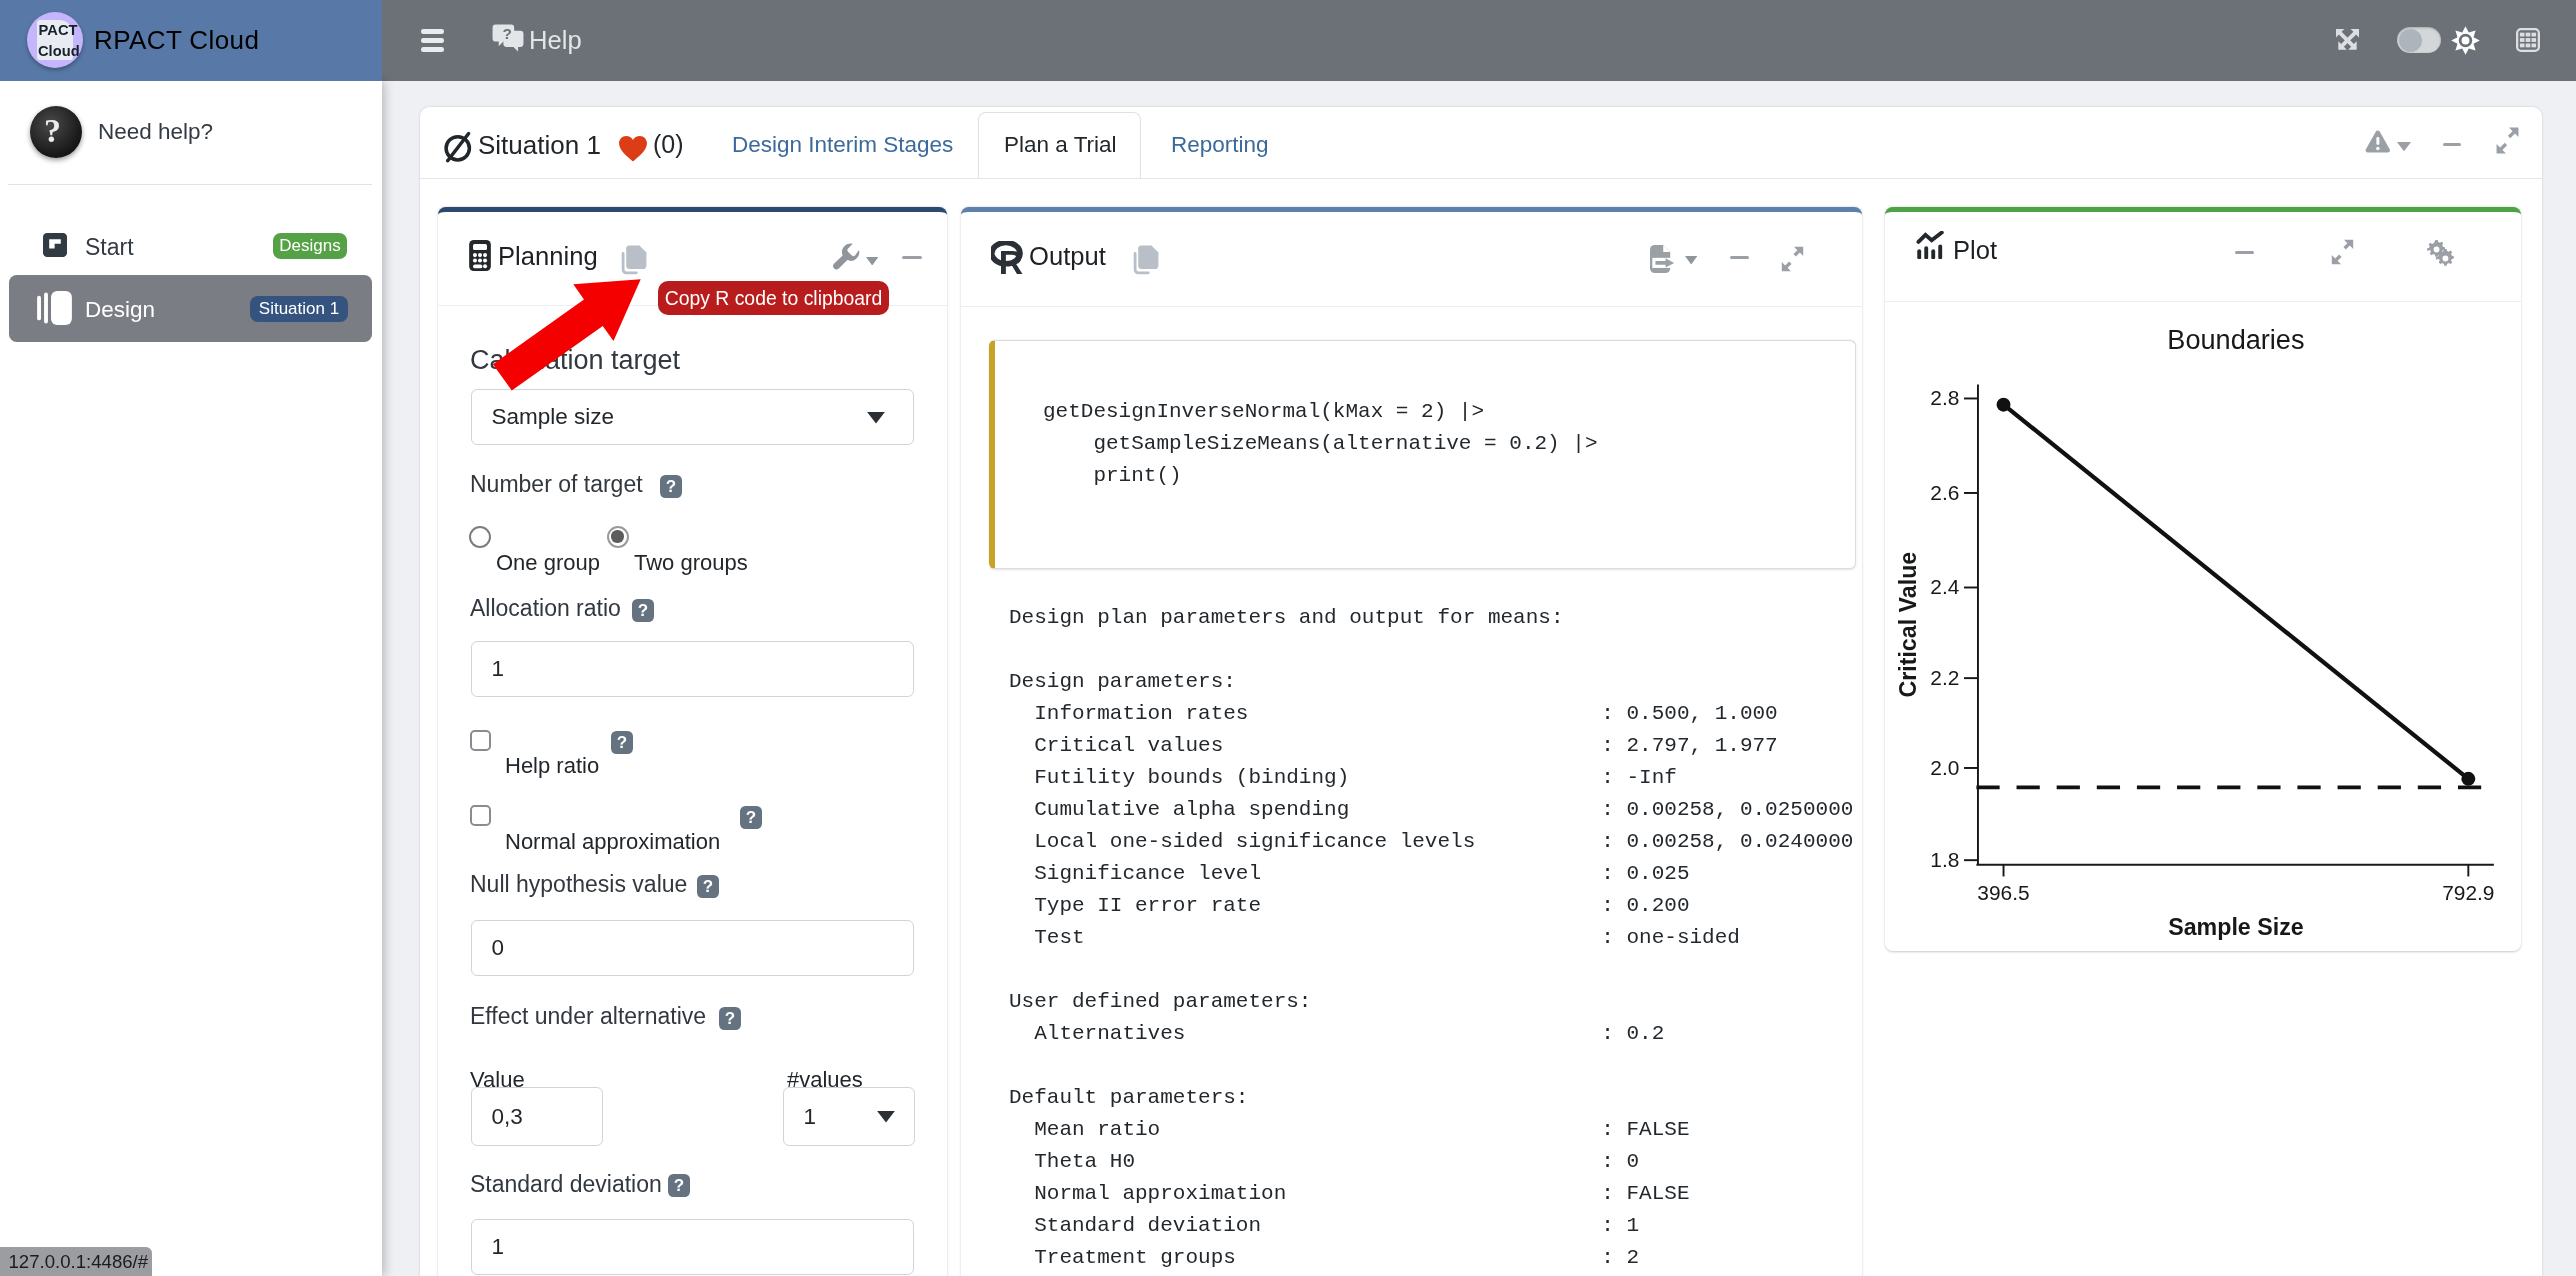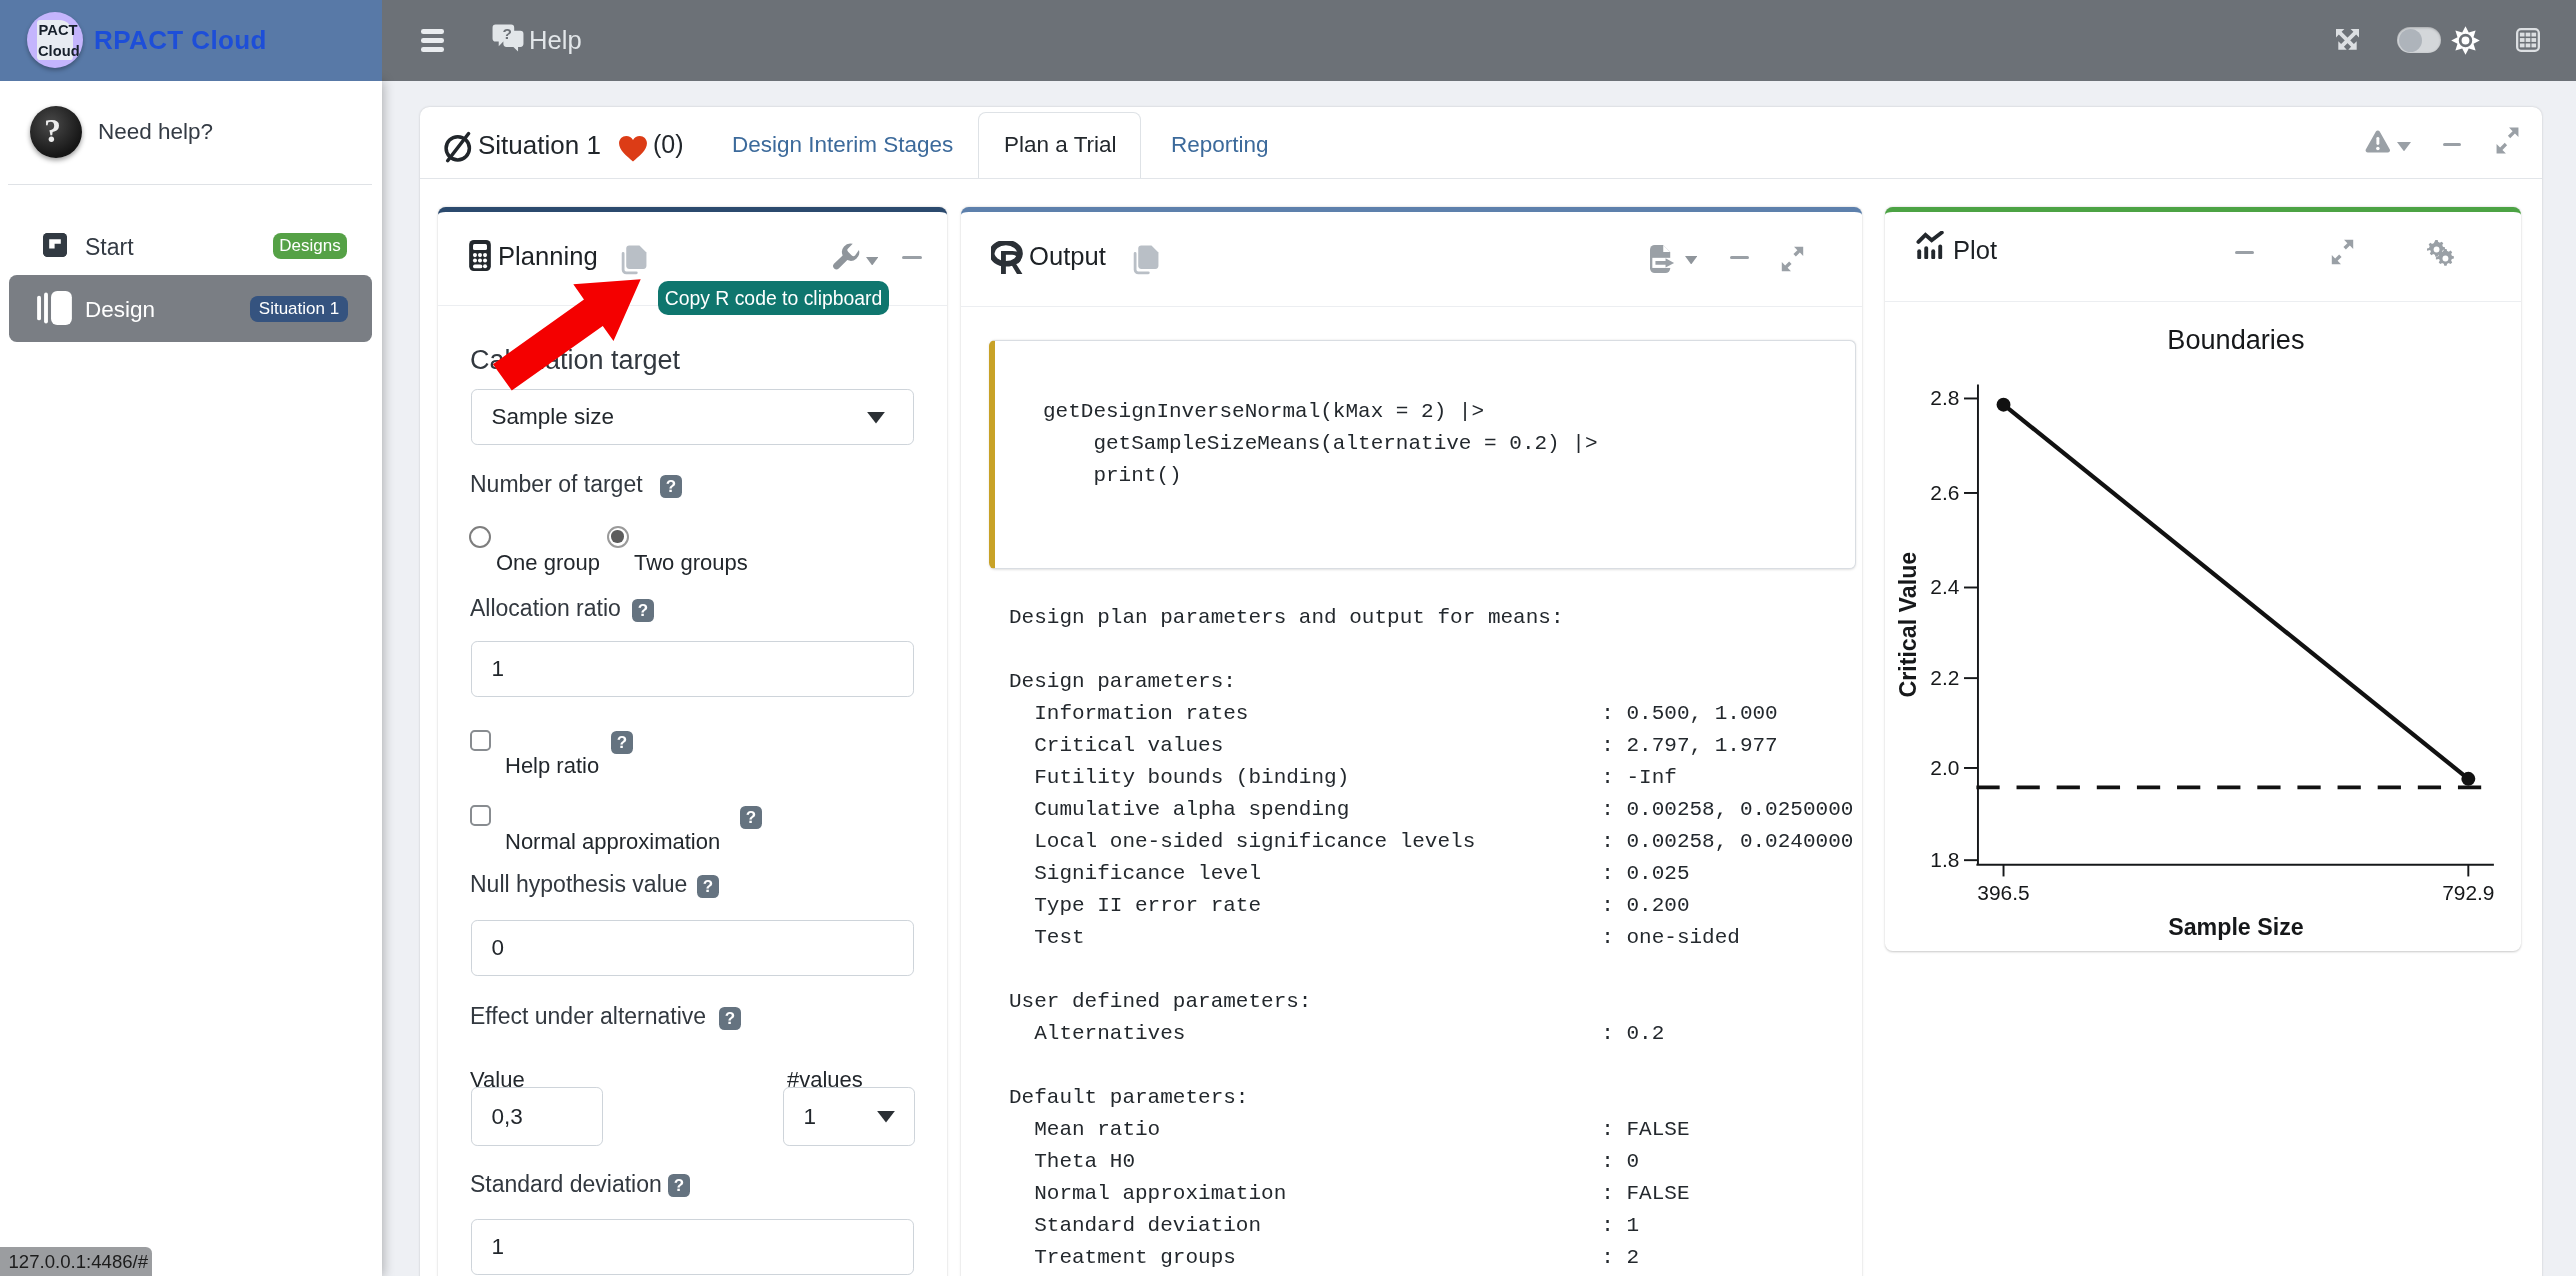--- a/index.html
+++ b/index.html
@@ -10,21 +10,21 @@
   
   #bluehead { left:0; top:0; width:382px; height:81px; background:#5879a7; z-index:30; }
   #navbar { left:382px; top:0; width:2194px; height:81px; background:#6c7177; z-index:20; }
   #sidebar { left:0; top:81px; width:382px; height:1196px; background:#ffffff; z-index:25; box-shadow:1.6px 0 11px rgba(0,0,0,.28); }
 
   
   #logo { z-index:35; left:27px; top:12.4px; width:56px; height:56px; border-radius:50%; background:#c4b5fd; box-shadow:0 2.3px 4.7px rgba(0,0,0,.3); overflow:hidden; }
   #logoR { position:absolute; left:10px; top:7.8px; width:36px; height:40px; background:#e8ecf2; border-radius:3.1px 14px 3.1px 3.1px; }
   #logoTx1 { position:absolute; left:11.6px; top:10px; font-size:14.7px; font-weight:bold; color:#17202b; letter-spacing:0px; }
   #logoTx2 { position:absolute; left:11px; top:31px; font-size:14.7px; font-weight:bold; color:#17202b; }
-  #brand { z-index:35; left:94px; top:25px; font-size:26px; color:#1d4ed8; font-weight:700; letter-spacing:0.4px; }
+  #brand { z-index:35; left:94px; top:25px; font-size:26px; color:#000000; font-weight:400; letter-spacing:0.4px; }
 
   
   .hbar { z-index:31; left:421px; width:23px; height:4.7px; background:#e9ecef; border-radius:2.3px; }
   
   #helptext { z-index:31; left:529px; top:26px; font-size:25.6px; color:#e2e6e9; }
 
   
   #qcircle { z-index:35; left:30px; top:106px; width:52px; height:52px; border-radius:50%; background:radial-gradient(circle at 40% 35%, #4a4a4a, #161616 70%); box-shadow:0 2.3px 5.4px rgba(0,0,0,.4); color:#fff; }
   #qmark { position:absolute; left:14px; top:6.2px; font-size:34px; font-weight:bold; color:#ececec; font-family:"Liberation Serif",serif; }
   #needhelp { z-index:35; left:98px; top:119px; font-size:22.5px; color:#343b44; }
@@ -69,21 +69,21 @@
 
   
   .flabel { font-size:23px; color:#32383f; z-index:7; }
   .ctrl-label { font-size:22px; color:#22272c; z-index:7;margin-top:24px; }
   .qbadge { width:22px; height:23px; background:#657380; border-radius:5.4px; color:#fff; font-size:17px; font-weight:bold; text-align:center; line-height:23px; z-index:7; }
   .inputbox { border:0.8px solid #ced4da; border-radius:6.2px; background:#fff; font-size:22.5px; color:#22272c; z-index:7; }
   .radio { width:22px; height:22px; border-radius:50%; border:2.3px solid #7e7e7e; background:#fff; z-index:7; }
   .checkbox { width:21px; height:21px; border:2.3px solid #888c90; border-radius:4.7px; background:#fff; z-index:7; }
 
   
-  #tooltip { left:658px; top:281px; width:231px; height:34px; background:#0f766e; border-radius:10px; color:#fff; font-size:19.4px; text-align:center; line-height:34px; z-index:50; }
+  #tooltip { left:658px; top:281px; width:231px; height:34px; background:#b91c1c; border-radius:10px; color:#fff; font-size:19.4px; text-align:center; line-height:34px; z-index:50; }
 
   
   #codeblock { left:989px; top:340px; width:867px; height:229px; background:#fff; border:0.8px solid #d9dde2; border-left:6.2px solid #c8a227; border-radius:6.2px; box-shadow:0 0.8px 2.3px rgba(0,0,0,.12); z-index:7; }
   .mono { font-family:"Liberation Mono", monospace; font-size:21px; line-height:32px; color:#23282d; white-space:pre; }
   #codepre { left:1043px; top:396px; z-index:8; }
   #outpre { left:1009px; top:602px; width:847px; height:674px; overflow:hidden; z-index:8; }
 </style>
 </head>
 <body>
 <div class="abs" id="navbar"></div>

